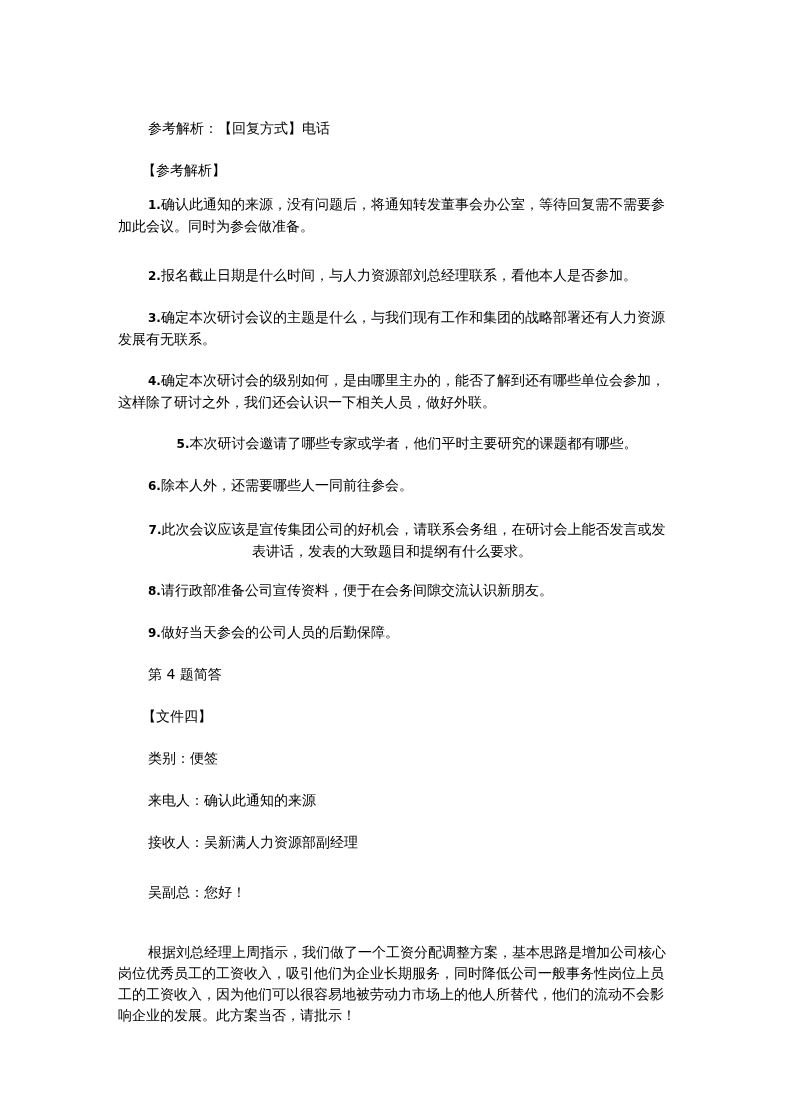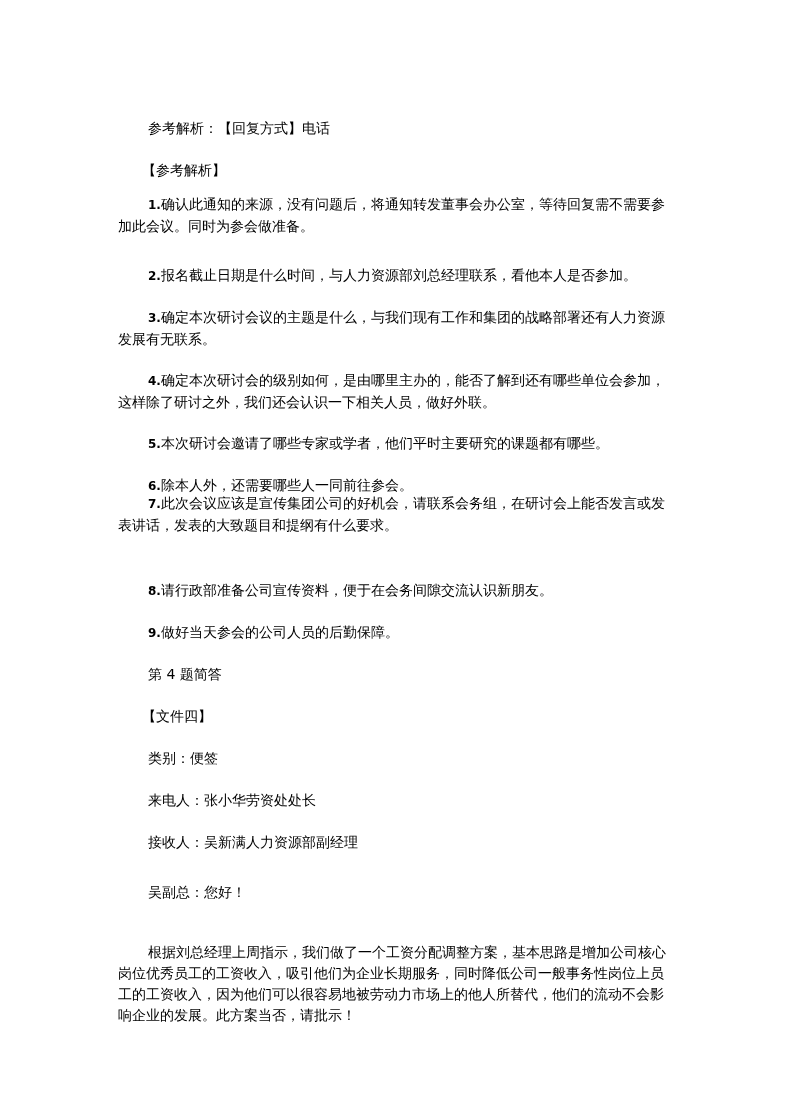--- a/index.html
+++ b/index.html
@@ -20,37 +20,37 @@
   <p class="p bold" style="top:42px; text-indent:24px;">【参考解析】</p>
 
   <p class="p" style="top:76px;"><span class="num">1.</span><span>确认此通知的来源，没有问题后，将通知转发董事会办公室，等待回复需不需要参加此会议。同时为参会做准备。</span></p>
 
   <p class="p" style="top:147px;"><span class="num">2.</span><span>报名截止日期是什么时间，与人力资源部刘总经理联系，看他本人是否参加。</span></p>
 
   <p class="p" style="top:189px;"><span class="num">3.</span><span>确定本次研讨会议的主题是什么，与我们现有工作和集团的战略部署还有人力资源发展有无联系。</span></p>
 
   <p class="p" style="top:252px;"><span class="num">4.</span><span>确定本次研讨会的级别如何，是由哪里主办的，能否了解到还有哪些单位会参加，这样除了研讨之外，我们还会认识一下相关人员，做好外联。</span></p>
 
-  <p class="p" style="top:315px;"><span class="num">5.</span><span>本次研讨会邀请了哪些专家或学者，他们平时主要研究的课题都有哪些。</span></p>
+  <p class="p" style="top:315px;text-align:center;"><span class="num">5.</span><span>本次研讨会邀请了哪些专家或学者，他们平时主要研究的课题都有哪些。</span></p>
 
   <p class="p" style="top:357px;"><span class="num">6.</span><span>除本人外，还需要哪些人一同前往参会。</span></p>
 
-  <p class="p" style="top:375px;"><span class="num">7.</span><span>此次会议应该是宣传集团公司的好机会，请联系会务组，在研讨会上能否发言或发表讲话，发表的大致题目和提纲有什么要求。</span></p>
+  <p class="p" style="top:401px;text-align:center;"><span class="num">7.</span><span>此次会议应该是宣传集团公司的好机会，请联系会务组，在研讨会上能否发言或发表讲话，发表的大致题目和提纲有什么要求。</span></p>
 
   <p class="p" style="top:462px;"><span class="num">8.</span><span>请行政部准备公司宣传资料，便于在会务间隙交流认识新朋友。</span></p>
 
   <p class="p" style="top:504px;"><span class="num">9.</span><span>做好当天参会的公司人员的后勤保障。</span></p>
 
   <p class="p" style="top:546px;"><span>第 </span><span class="bold">4</span><span> 题简答</span></p>
 
   <p class="p bold" style="top:588px; text-indent:24px;">【文件四】</p>
 
   <p class="p" style="top:630px;">类别：便签</p>
 
-  <p class="p" style="top:672px;">来电人：张小华劳资处处长</p>
+  <p class="p" style="top:672px;">来电人：确认此通知的来源</p>
 
   <p class="p" style="top:714px;">接收人：吴新满人力资源部副经理</p>
 
   <p class="p" style="top:764px;">吴副总：您好！</p>
 
   <p class="p" style="top:798px;margin-top:26px;">根据刘总经理上周指示，我们做了一个工资分配调整方案，基本思路是增加公司核心岗位优秀员工的工资收入，吸引他们为企业长期服务，同时降低公司一般事务性岗位上员工的工资收入，因为他们可以很容易地被劳动力市场上的他人所替代，他们的流动不会影响企业的发展。此方案当否，请批示！</p>
 
 </div>
 
 </body></html>

